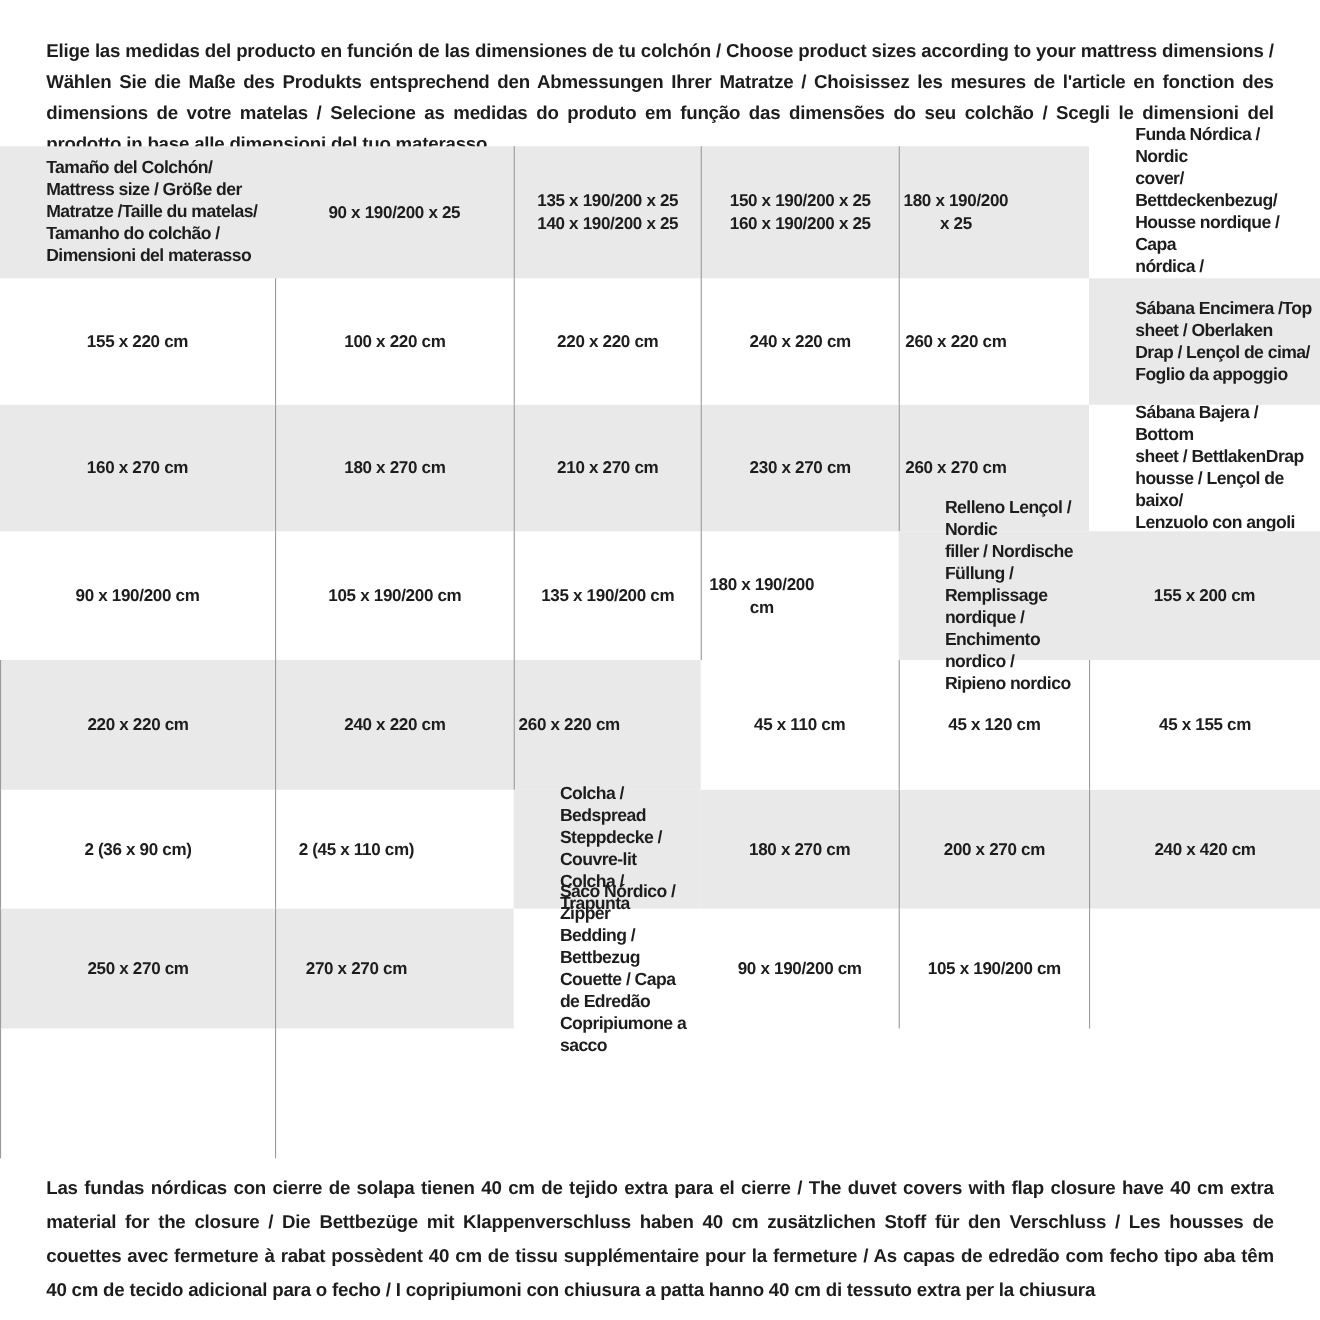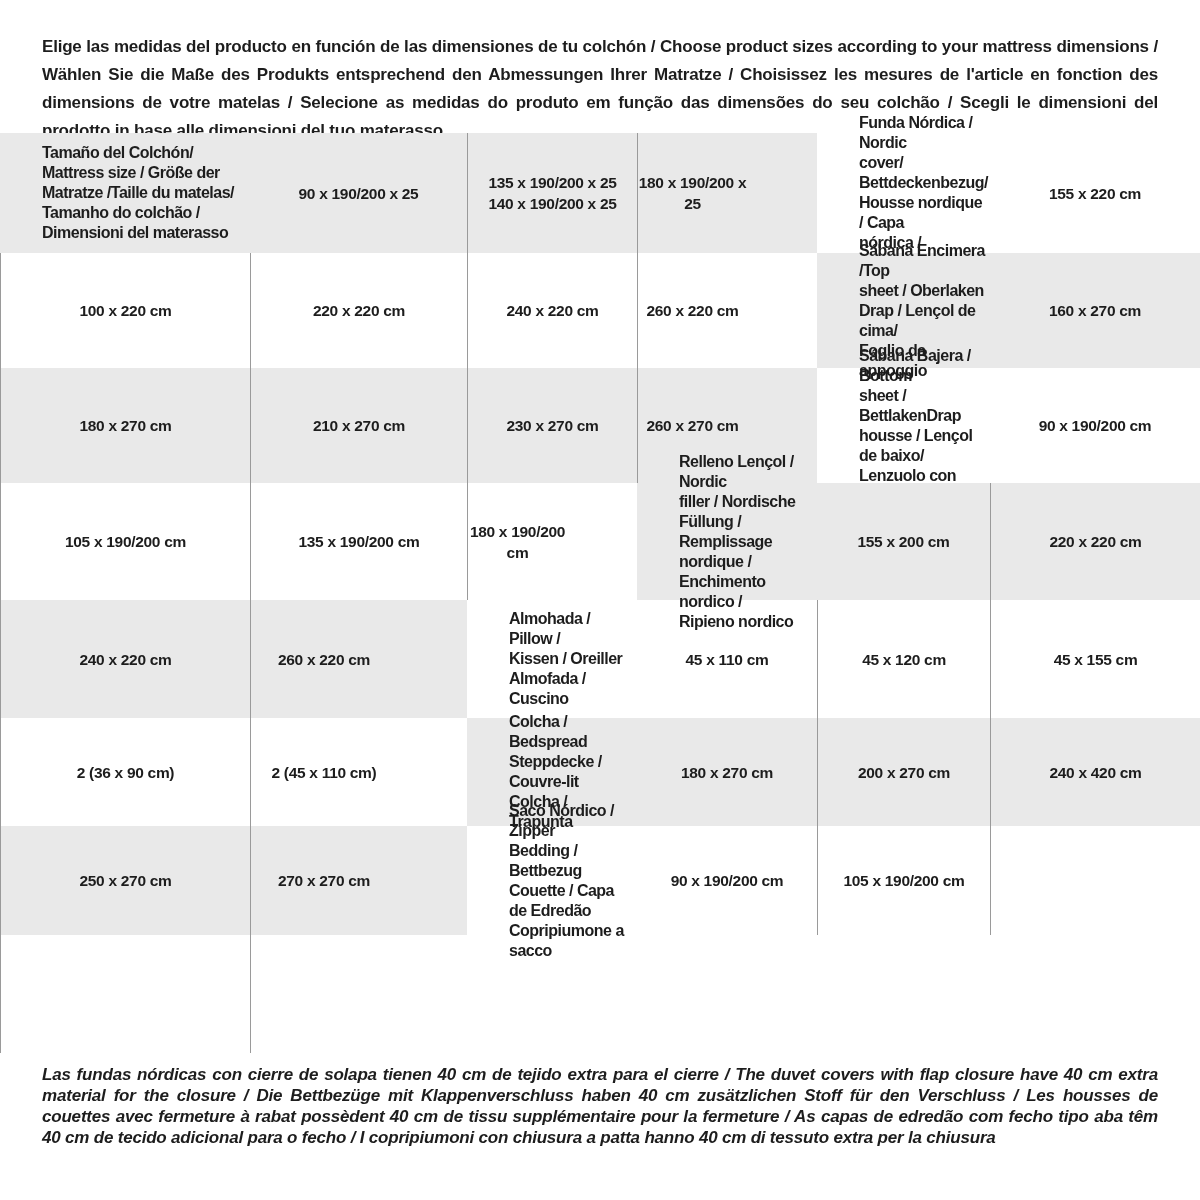--- a/index.html
+++ b/index.html
@@ -39,37 +39,39 @@
     text-align: left;
     padding-left: 42px;
     padding-right: 4px;
     font-size: 16px;
     letter-spacing: -0.5px;
     line-height: 20px;
   }
   .cell.bl { border-left: 1.5px solid #9a9a9a; }
   .cell.lastcol { padding-right: 70px; text-align: center; }
   .shade { background: #e9e9e9; }
-  .footer-para { margin-top: 11px; line-height: 21px; font-style: italic; }
+  .footer-para { margin-top: 11px; line-height: 31px; }
 </style>
 </head>
 <body>
 
 <div class="para intro">Elige las medidas del producto en función de las dimensiones de tu colchón / Choose product sizes according to your mattress dimensions / Wählen Sie die Maße des Produkts entsprechend den Abmessungen Ihrer Matratze / Choisissez les mesures de l'article en fonction des dimensions de votre matelas / Selecione as medidas do produto em função das dimensões do seu colchão / Scegli le dimensioni del prodotto in base alle dimensioni del tuo materasso</div>
 
 <div class="size-table">
 
   <div class="cell lbl shade">Tamaño del Colchón/
 Mattress size / Größe der
 Matratze /Taille du matelas/
 Tamanho do colchão /
 Dimensioni del materasso</div>
   <div class="cell shade">90 x 190/200 x 25</div>
   <div class="cell shade bl">135 x 190/200 x 25
 140 x 190/200 x 25</div>
+  <div class="cell shade bl">150 x 190/200 x 25
+160 x 190/200 x 25</div>
   <div class="cell shade bl lastcol">180 x 190/200 x 25</div>
 
   <div class="cell lbl">Funda Nórdica /  Nordic
 cover/ Bettdeckenbezug/
 Housse nordique  / Capa
 nórdica / Copripiumino</div>
   <div class="cell">155 x 220 cm</div>
   <div class="cell bl">100 x 220 cm</div>
   <div class="cell bl">220 x 220 cm</div>
   <div class="cell bl">240 x 220 cm</div>
@@ -97,23 +99,20 @@
   <div class="cell lbl shade">Relleno Lençol / Nordic
 filler / Nordische Füllung /
 Remplissage nordique /
 Enchimento nordico /
 Ripieno nordico</div>
   <div class="cell shade">155 x 200 cm</div>
   <div class="cell shade bl">220 x 220 cm</div>
   <div class="cell shade bl">240 x 220 cm</div>
   <div class="cell shade bl lastcol">260 x 220 cm</div>
 
-  <div class="cell lbl">Almohada  / Pillow /
-Kissen / Oreiller
-Almofada / Cuscino</div>
   <div class="cell">45 x 110 cm</div>
   <div class="cell bl">45 x 120 cm</div>
   <div class="cell bl">45 x 155 cm</div>
   <div class="cell bl">2 (36 x 90 cm)</div>
   <div class="cell bl lastcol">2 (45 x 110 cm)</div>
 
   <div class="cell lbl shade">Colcha / Bedspread
 Steppdecke / Couvre-lit
 Colcha / Trapunta</div>
   <div class="cell shade">180 x 270 cm</div>

